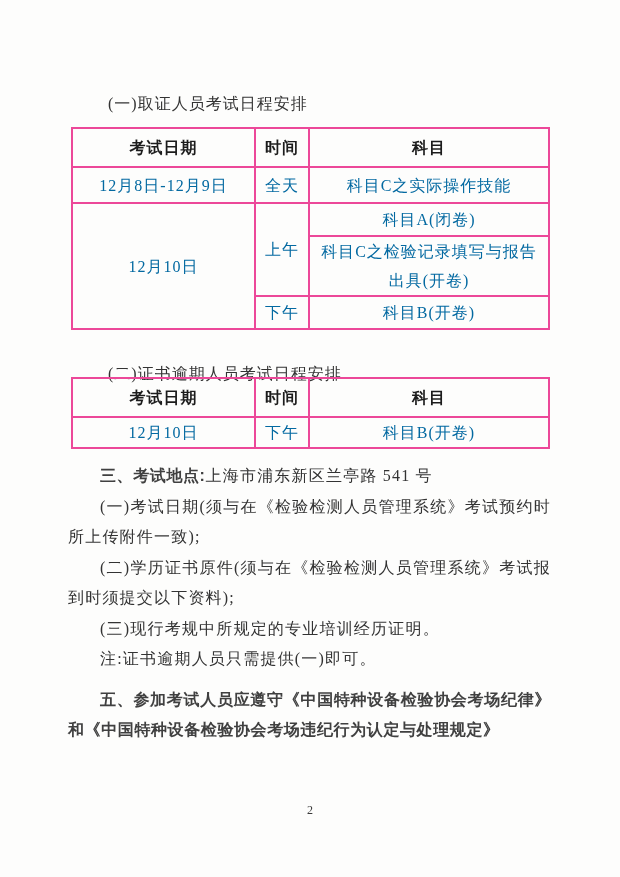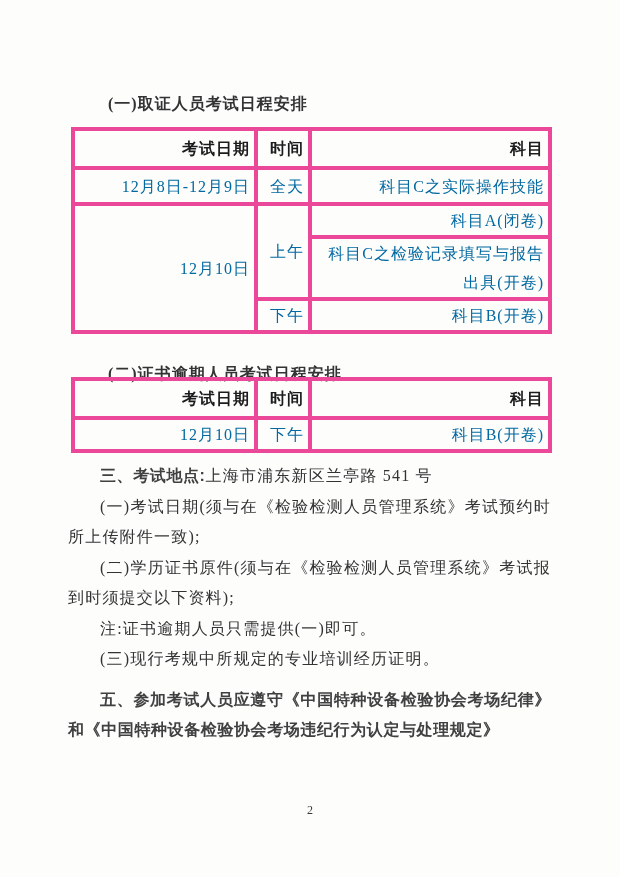--- a/index.html
+++ b/index.html
@@ -20,37 +20,36 @@
     inset: 0;
     background: #fdfdfc;
   }
   .sec-heading {
     position: absolute;
     left: 108px;
     font-size: 16px;
     letter-spacing: 1px;
     color: #333;
     white-space: nowrap;
-    font-weight: bold;
   }
   #heading-one { top: 94px; }
   #heading-two { top: 364px; text-align: center; }
 
   table.sched {
     position: absolute;
     left: 71px;
     border-collapse: collapse;
     table-layout: fixed;
     width: 477px;
   }
   #table-one { top: 127px; }
   #table-two { top: 377px; }
   table.sched th, table.sched td {
-    border: 4px solid #ec4899;
-    text-align: right;
+    border: 2px solid #ec4899;
+    text-align: center;
     vertical-align: middle;
     padding: 0 4px;
     font-size: 16px;
     letter-spacing: 1px;
     line-height: 29px;
   }
   table.sched th {
     font-family: "Liberation Sans", sans-serif;
     font-weight: bold;
     color: #1c1c1c;
@@ -164,20 +163,20 @@
     </tr>
   </tbody>
     </table>
 
   <div class="body-text">
     <p>
       <span class="strong">三、考试地点:</span><span>上海市浦东新区兰亭路 541 号</span>
     </p>
     <p>(一)考试日期(须与在《检验检测人员管理系统》考试预约时所上传附件一致);</p>
     <p>(二)学历证书原件(须与在《检验检测人员管理系统》考试报到时须提交以下资料);</p>
+    <p>(三)现行考规中所规定的专业培训经历证明。</p>
     <p>注:证书逾期人员只需提供(一)即可。</p>
-    <p>(三)现行考规中所规定的专业培训经历证明。</p>
     <p id="para-item5" class="strong">五、参加考试人员应遵守《中国特种设备检验协会考场纪律》和《中国特种设备检验协会考场违纪行为认定与处理规定》</p>
   </div>
 
   <div class="page-number">2</div>
 
 </div>
 
 </body></html>

